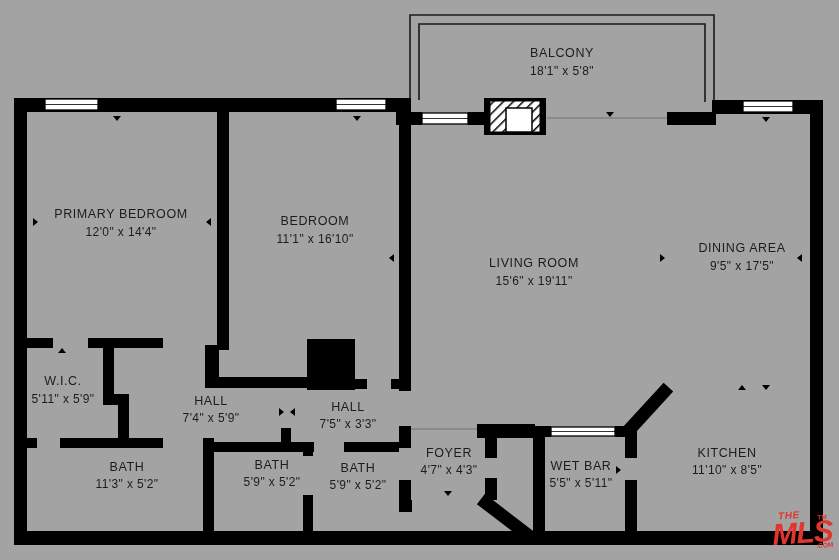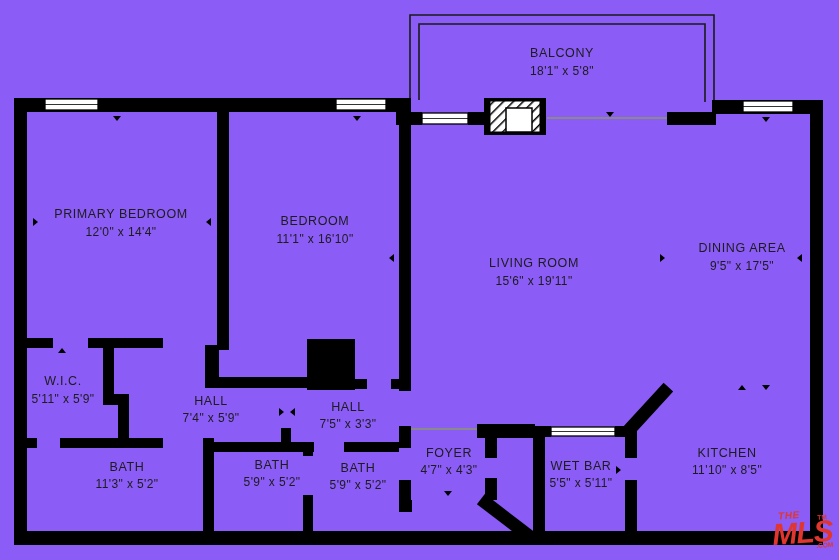--- a/index.html
+++ b/index.html
@@ -1,16 +1,16 @@
 <!DOCTYPE html>
 <html><head>
 <meta charset="utf-8">
 <style>
   html,body{margin:0;padding:0;background:#ffffff;}
-  .stage{position:relative;width:839px;height:560px;background:#8b5cf6;overflow:hidden;
+  .stage{position:relative;width:839px;height:560px;background:#a3a3a3;overflow:hidden;
          font-family:"Liberation Sans", sans-serif;}
   svg{display:block;}
   .wall{fill:#000000;stroke:none;}
   .wline{stroke:#000000;stroke-linecap:square;}
   .thin{stroke:#1a1a1a;stroke-width:1.6;fill:none;}
   .win{fill:#ffffff;stroke:#000000;stroke-width:1.3;}
   .winline{stroke:#000000;stroke-width:0.8;}
   .slider{stroke:#8a8a8a;stroke-width:2.2;}
   .tick{fill:#000000;}
   .room-name{font-size:12.5px;fill:#1c1c1c;letter-spacing:0.6px;text-anchor:middle;}

